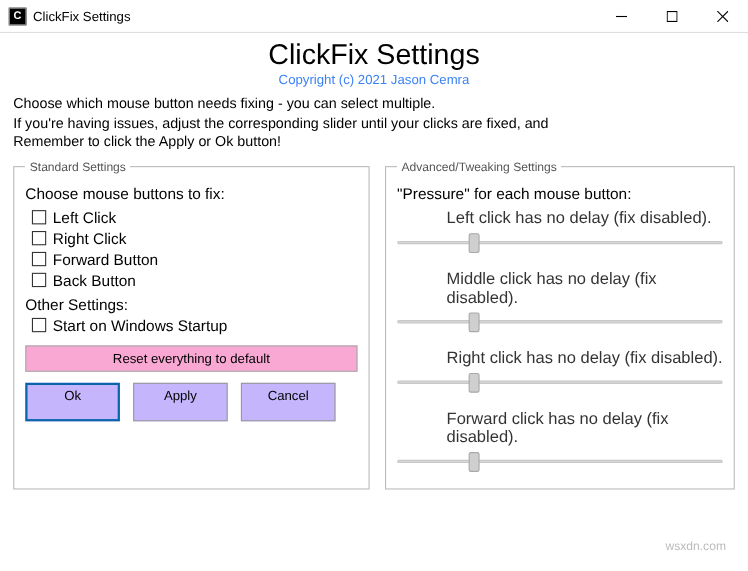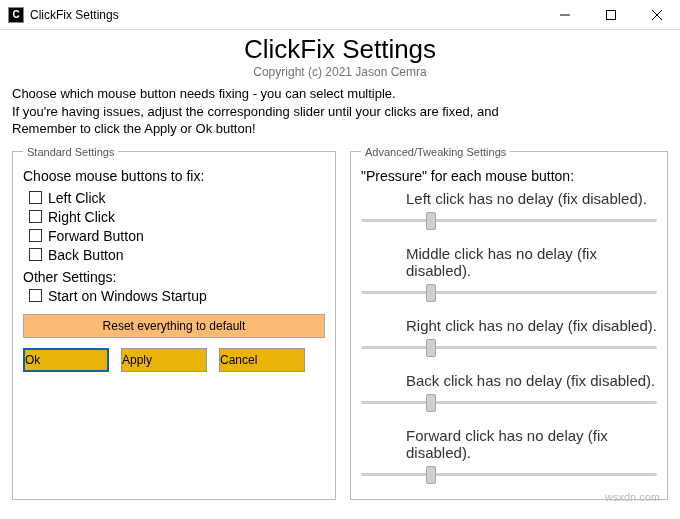--- a/index.html
+++ b/index.html
@@ -49,21 +49,21 @@
     .main-title {
       text-align: center;
       font-size: 26px;
       font-weight: 400;
       margin: 0;
       color: #000;
     }
     .copyright {
       text-align: center;
       font-size: 12px;
-      color: #737373;
+      color: #3b82f6;
       margin: 0 0 6px 0;
     }
     .intro {
       font-size: 13px;
       color: #000;
       line-height: 1.35;
       margin: 4px 0 8px 0;
     }
     .columns {
       display: flex;
@@ -135,35 +135,36 @@
       border-radius: 2px;
     }
     .buttons-row {
       display: flex;
       gap: 12px;
       margin-top: 8px;
     }
     .reset-btn {
       width: 302px;
       height: 24px;
-      background: #fdba74;
+      background: #f9a8d4;
       border: 1px solid #aaa;
       font-size: 12px;
       color: #000;
       text-align: center;
       line-height: 22px;
       margin: 10px 0 10px 0;
     }
     .btn {
       width: 86px;
-      height: 24px;
-      background: #eab308;
+      height: 35px;
+      background: #c4b5fd;
       border: 1px solid #999;
       font-size: 12px;
       color: #000;
+      text-align: center;
       line-height: 22px;
     }
     .btn.primary {
       border: 2px solid #0a64ad;
       line-height: 20px;
     }
     .watermark {
       position: absolute;
       bottom: 16px;
       right: 20px;
@@ -263,27 +264,20 @@
       </div>
 
       <div class="slider-block">
         <div class="slider-label">Right click has no delay (fix disabled).</div>
         <div class="slider-track">
           <div class="slider-rail"></div>
           <div class="slider-thumb"></div>
         </div>
       </div>
 
-      <div class="slider-block">
-        <div class="slider-label">Back click has no delay (fix disabled).</div>
-        <div class="slider-track">
-          <div class="slider-rail"></div>
-          <div class="slider-thumb"></div>
-        </div>
-      </div>
 
       <div class="slider-block" style="margin-bottom:4px;">
         <div class="slider-label">Forward click has no delay (fix disabled).</div>
         <div class="slider-track">
           <div class="slider-rail"></div>
           <div class="slider-thumb"></div>
         </div>
       </div>
     </fieldset>
   </div>

